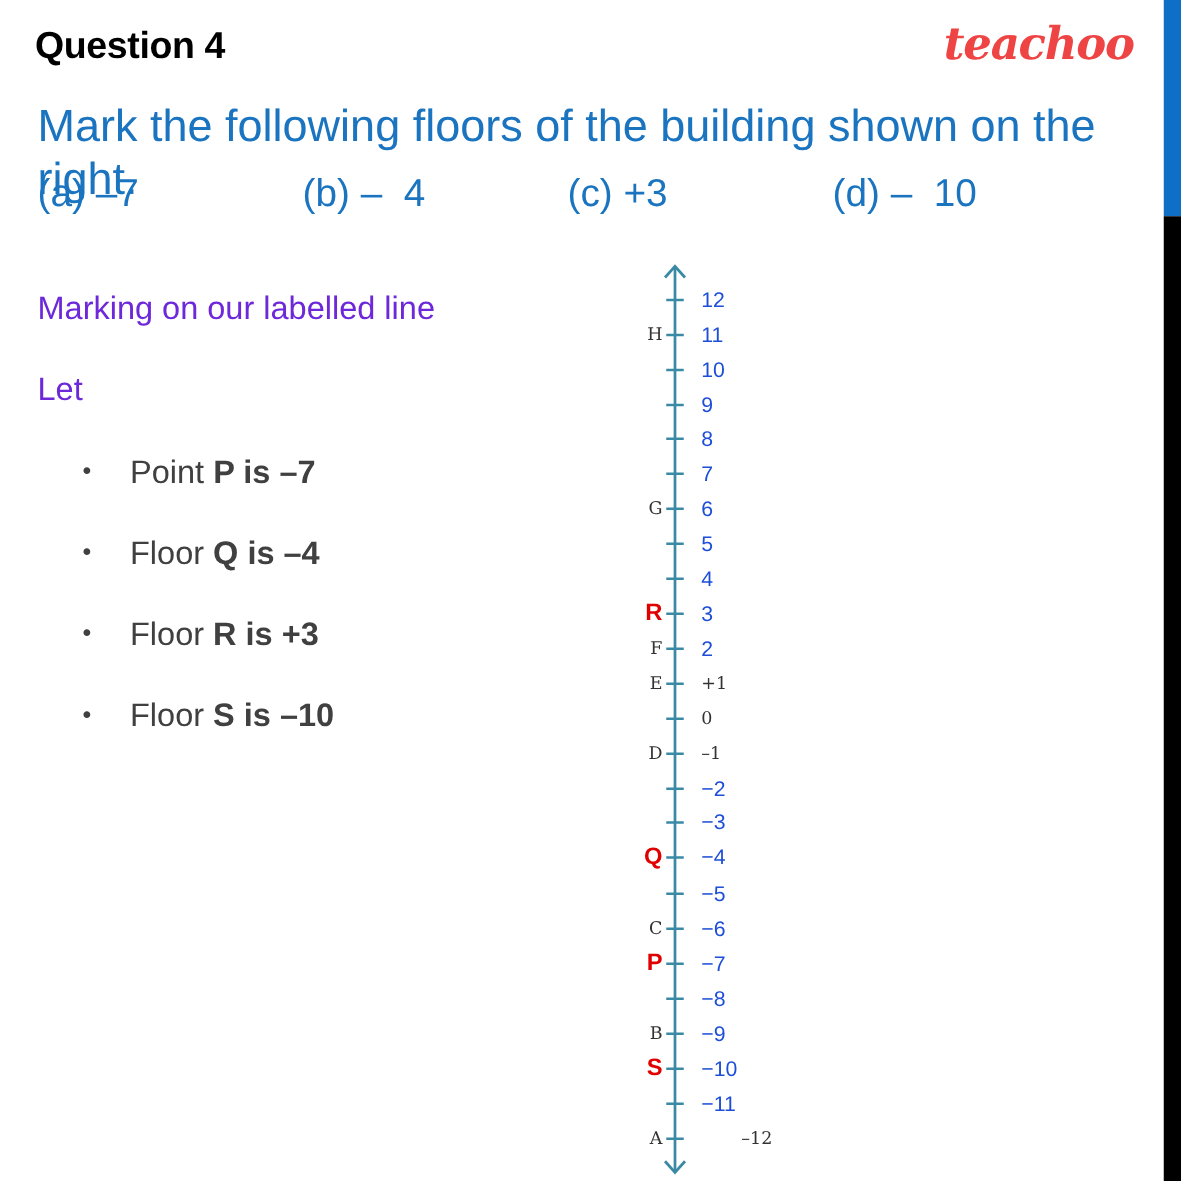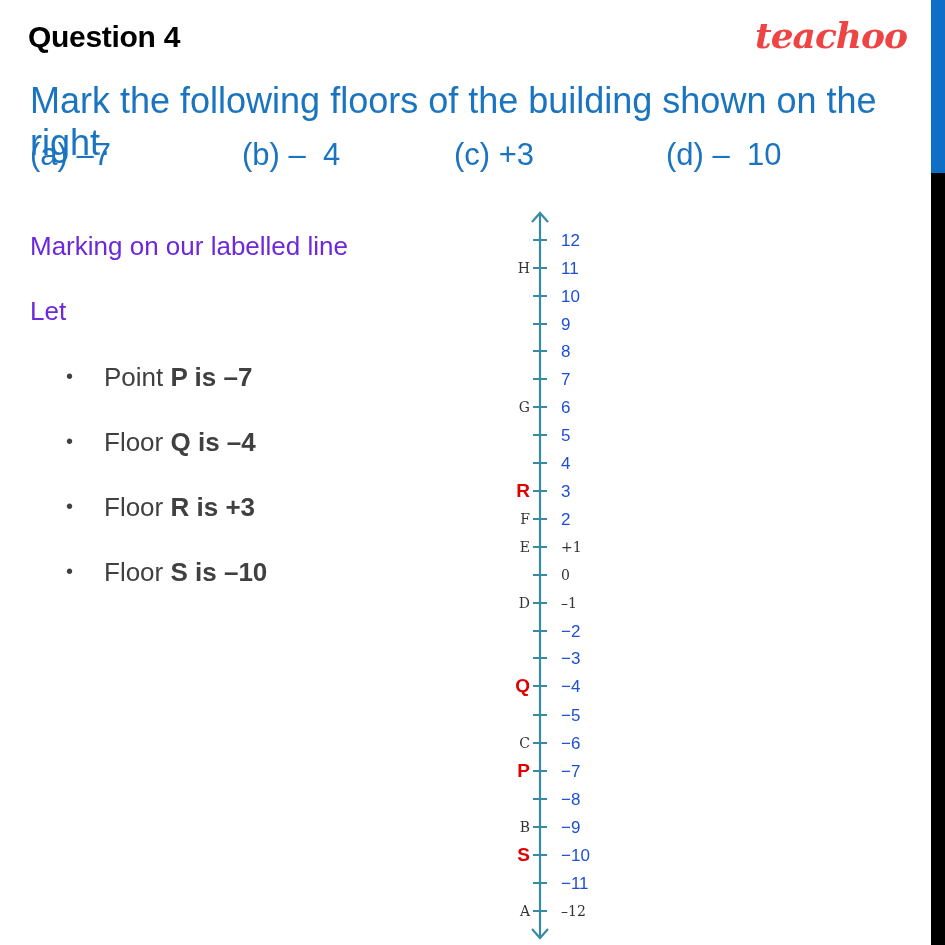--- a/index.html
+++ b/index.html
@@ -134,18 +134,18 @@
     <div class="tick-label" style="top: 743px;">−6</div>
     <div class="floor-letter" style="top: 743px;">C</div>
     <div class="tick-label" style="top: 771px;">−7</div>
     <div class="marker-letter" style="top: 771px; color: rgb(224, 0, 0);">P</div>
     <div class="tick-label" style="top: 799px;">−8</div>
     <div class="tick-label" style="top: 827px;">−9</div>
     <div class="floor-letter" style="top: 827px;">B</div>
     <div class="tick-label" style="top: 855px;">−10</div>
     <div class="marker-letter" style="top: 855px; color: rgb(224, 0, 0);">S</div>
     <div class="tick-label" style="top: 883px;">−11</div>
-    <div class="tick-label small" style="top: 911px;">–12</div>
+    <div class="tick-label small" style="top: 911px; margin-left: 32px;">–12</div>
     <div class="floor-letter" style="top: 911px;">A</div>
   </div>
 
 <div class="abs side-blue"></div>
 <div class="abs side-black"></div>
 
 </body></html>

